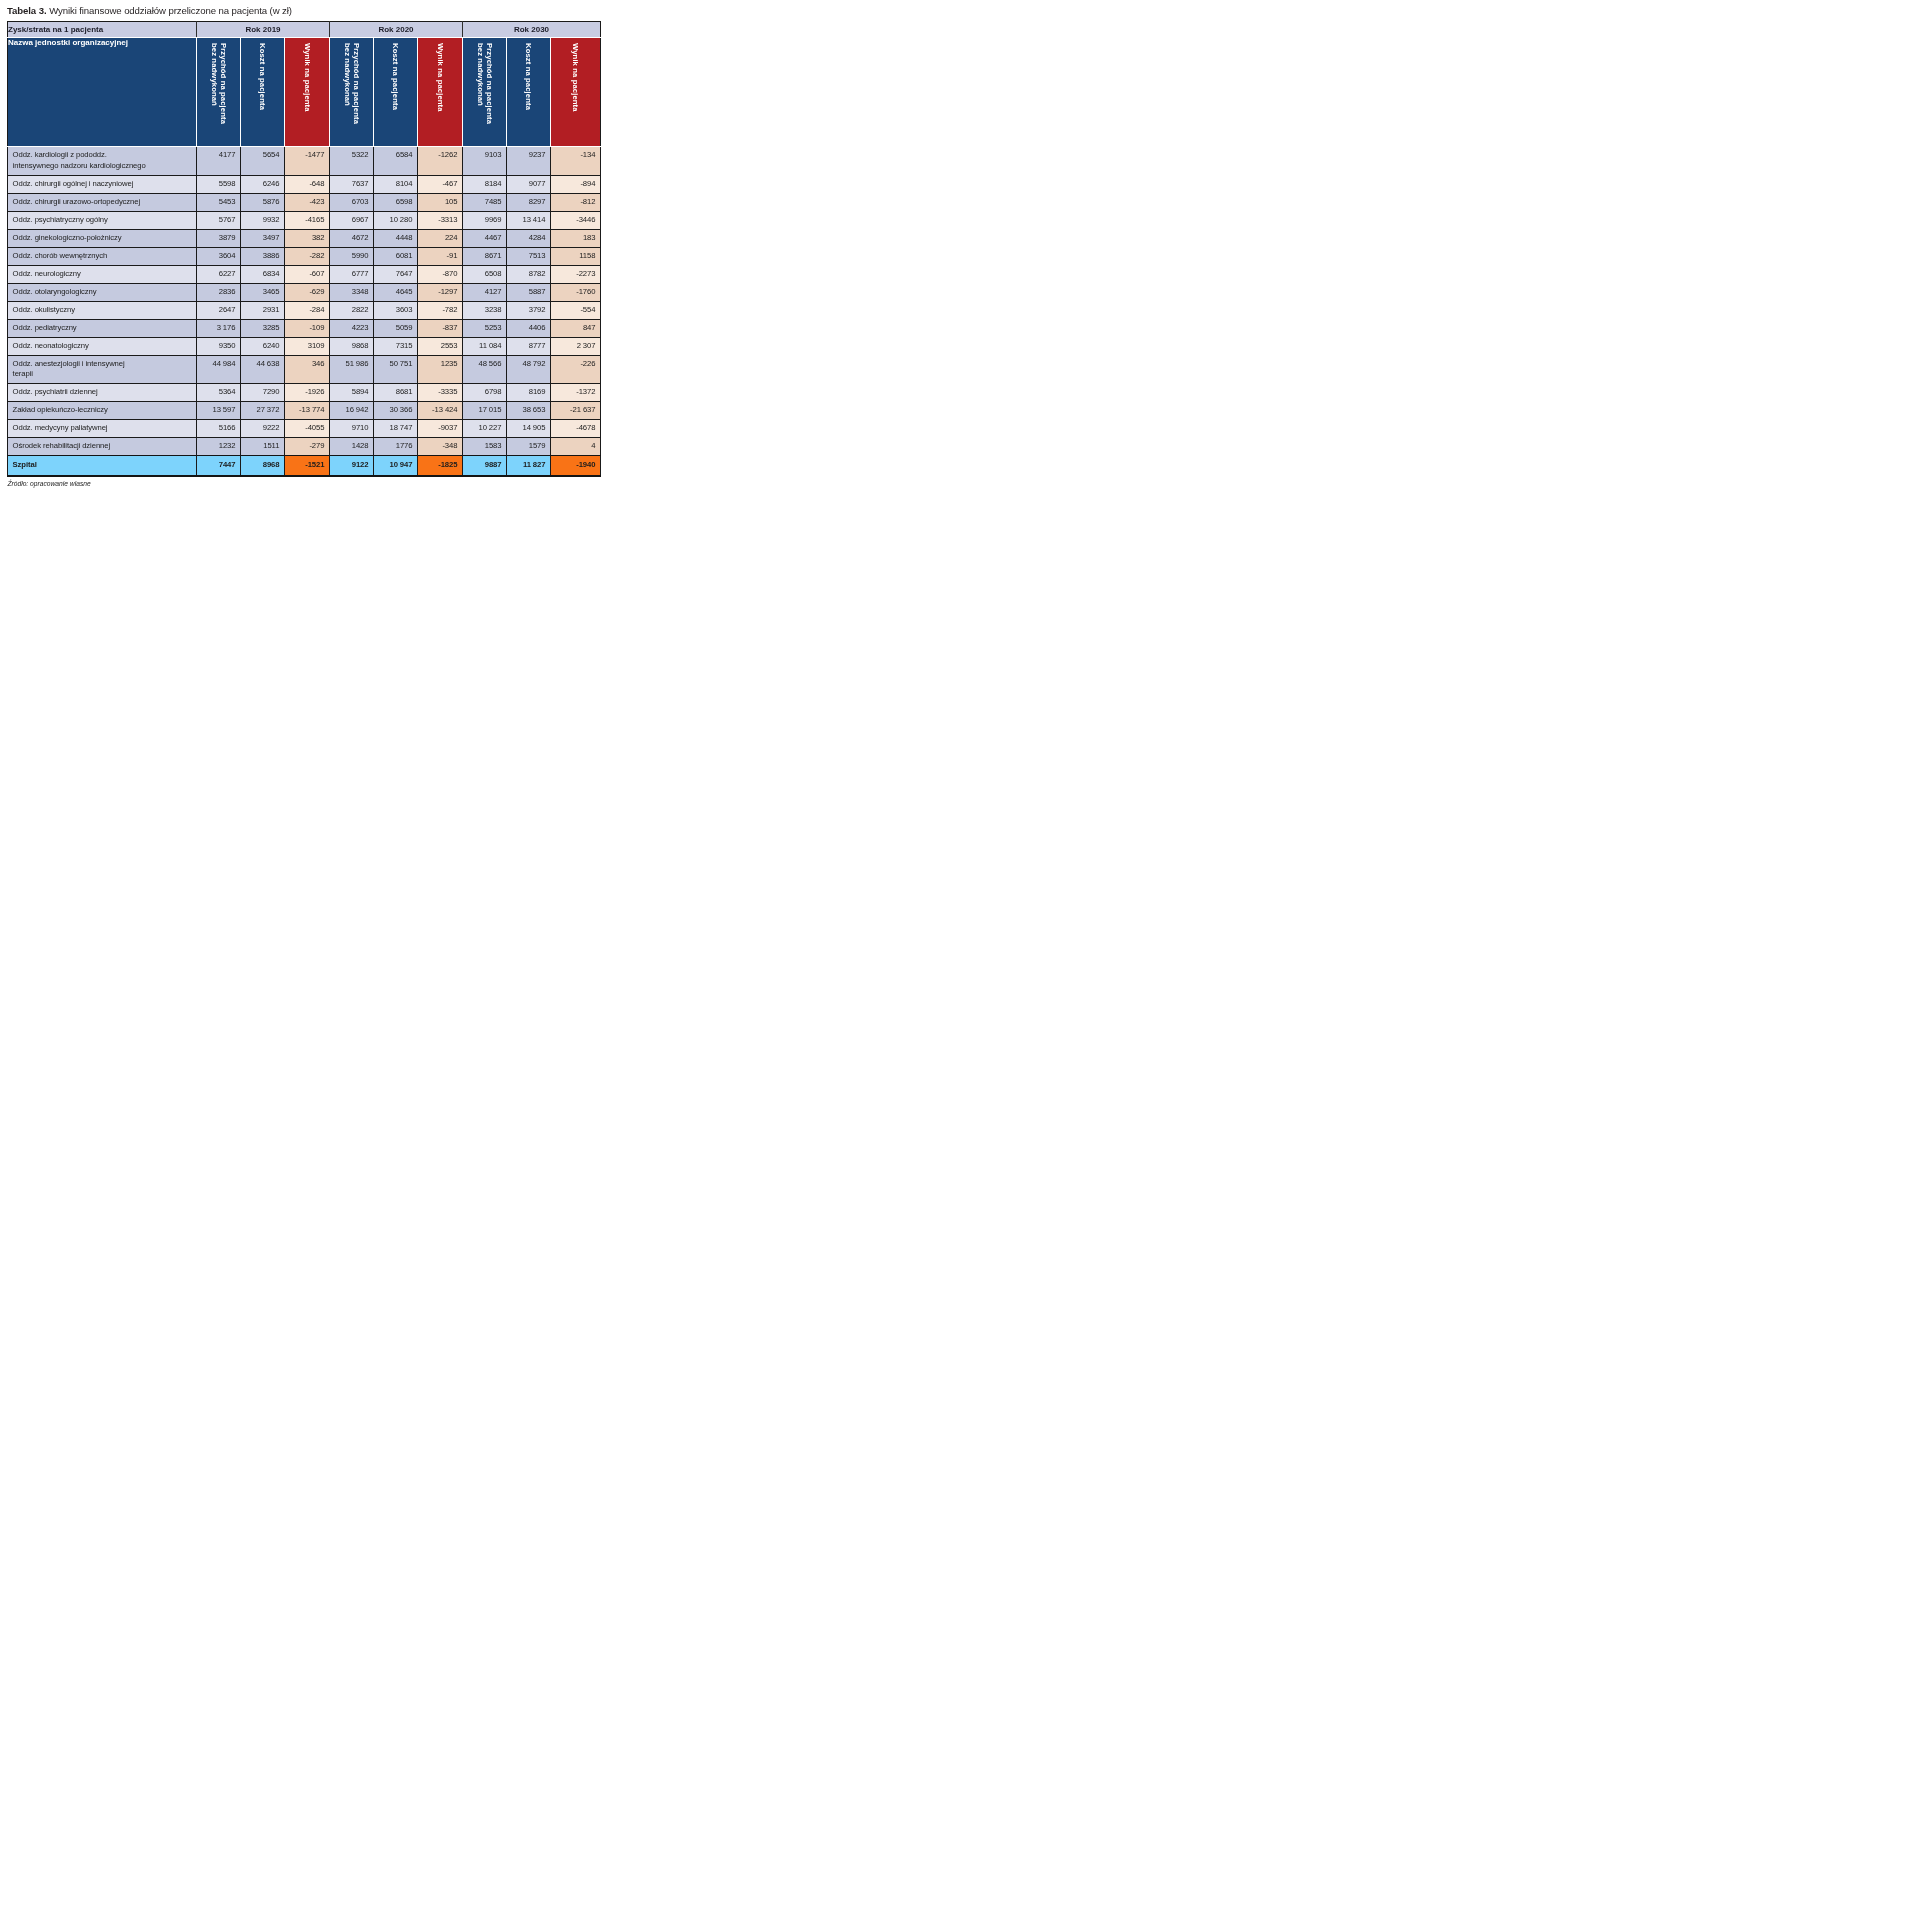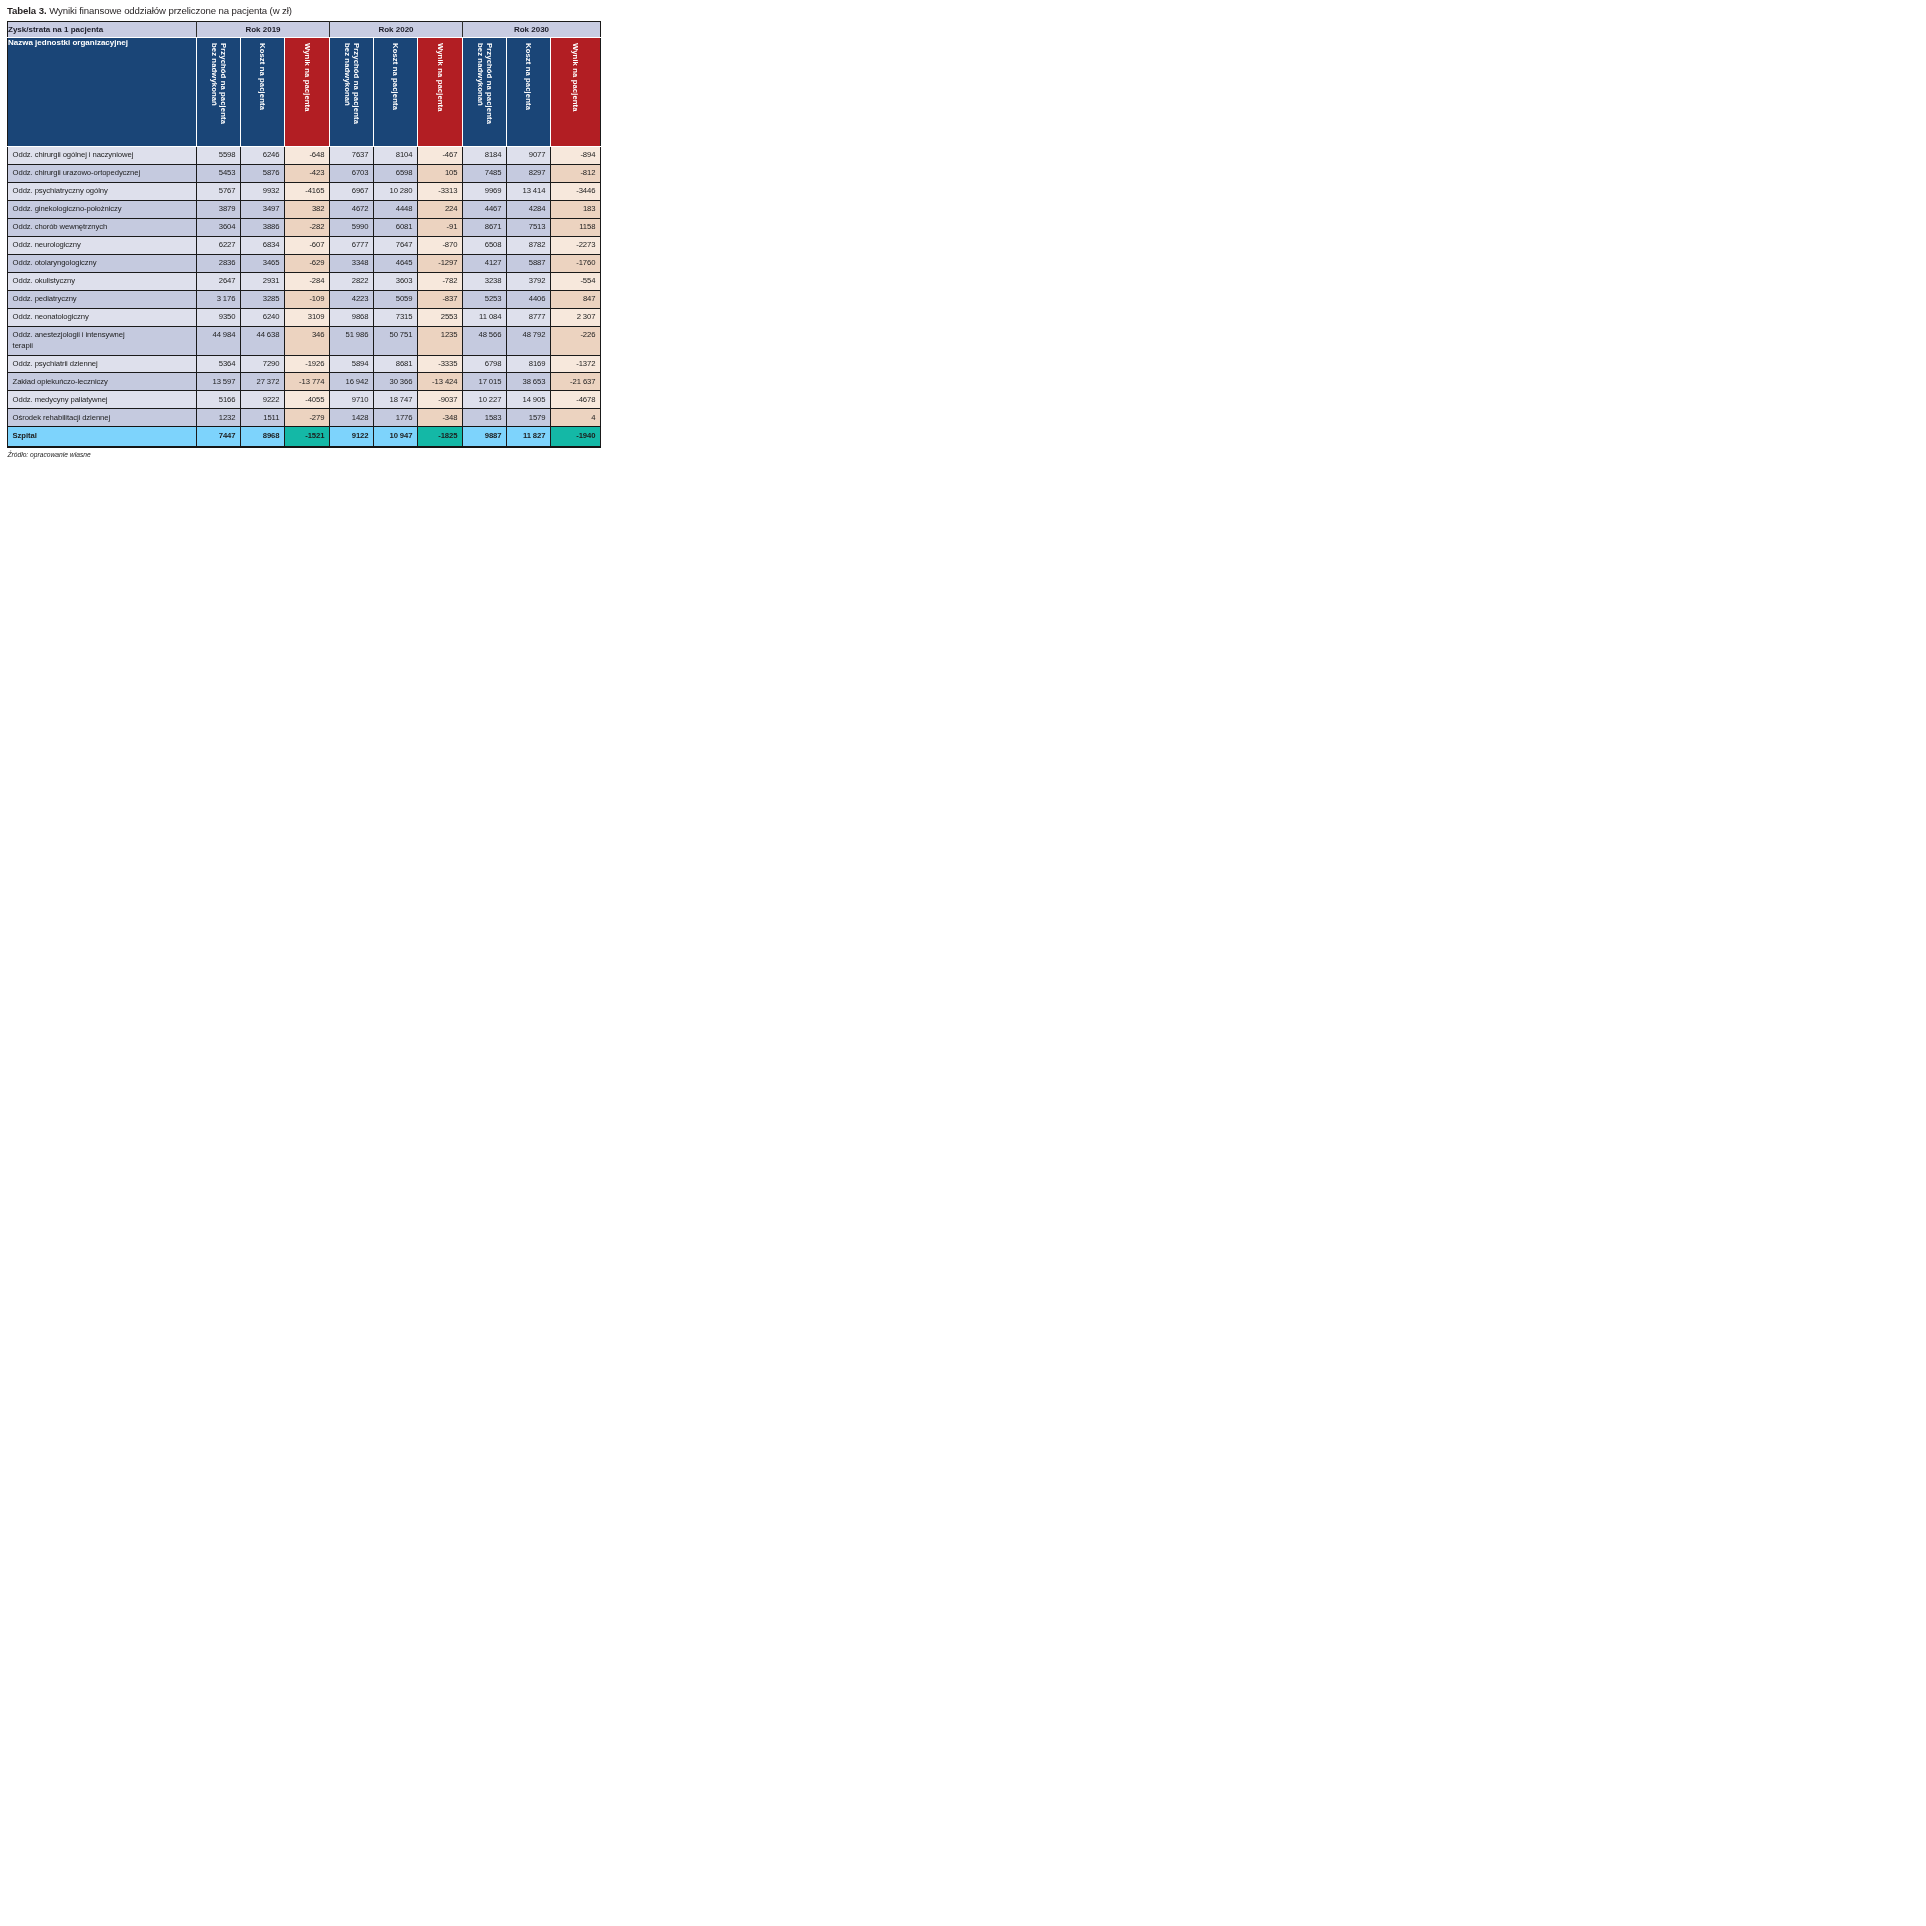--- a/index.html
+++ b/index.html
@@ -85,21 +85,21 @@
   tr.odd  td.res { background: #ecd3c0; }
   tr.even td { background: #dee0ec; }
   tr.even td.res { background: #f7e8dc; }
   tr.total td {
     background: #7dd3fc;
     font-weight: bold;
     border-top: 1.9px solid #141414;
     padding-top: 3.9px;
     padding-bottom: 3.9px;
   }
-  tr.total td.res { background: #14b8a6; text-align: right; }
+  tr.total td.res { background: #f97316; text-align: right; }
 
   
   .source { font-style: italic; font-size: 6.7px; margin: 3.5px 0 3.9px 0.4px; color: #1d1d1d; }
 </style>
 </head>
 <body>
 
 <div class="page">
 
   <div class="title">
@@ -136,20 +136,33 @@
 bez nadwykonań</span></th>
         <th class="vert"><span class="vtext">Koszt na pacjenta</span></th>
         <th class="vert vert-res"><span class="vtext">Wynik na pacjenta</span></th>
         <th class="vert"><span class="vtext">Przychód na pacjenta
 bez nadwykonań</span></th>
         <th class="vert"><span class="vtext">Koszt na pacjenta</span></th>
         <th class="vert vert-res"><span class="vtext">Wynik na pacjenta</span></th>
       </tr>
     </thead>
     <tbody>
+        <tr class="odd">
+          <td class="name">Oddz. kardiologii z pododdz.
+intensywnego nadzoru kardiologicznego</td>
+          <td class="num gstart">4177</td>
+          <td class="num">5654</td>
+          <td class="num res">-1477</td>
+          <td class="num gstart">5322</td>
+          <td class="num">6584</td>
+          <td class="num res">-1262</td>
+          <td class="num gstart">9103</td>
+          <td class="num">9237</td>
+          <td class="num res">-134</td>
+        </tr>
         <tr class="even">
           <td class="name">Oddz. chirurgii ogólnej i naczyniowej</td>
           <td class="num gstart">5598</td>
           <td class="num">6246</td>
           <td class="num res">-648</td>
           <td class="num gstart">7637</td>
           <td class="num">8104</td>
           <td class="num res">-467</td>
           <td class="num gstart">8184</td>
           <td class="num">9077</td>

